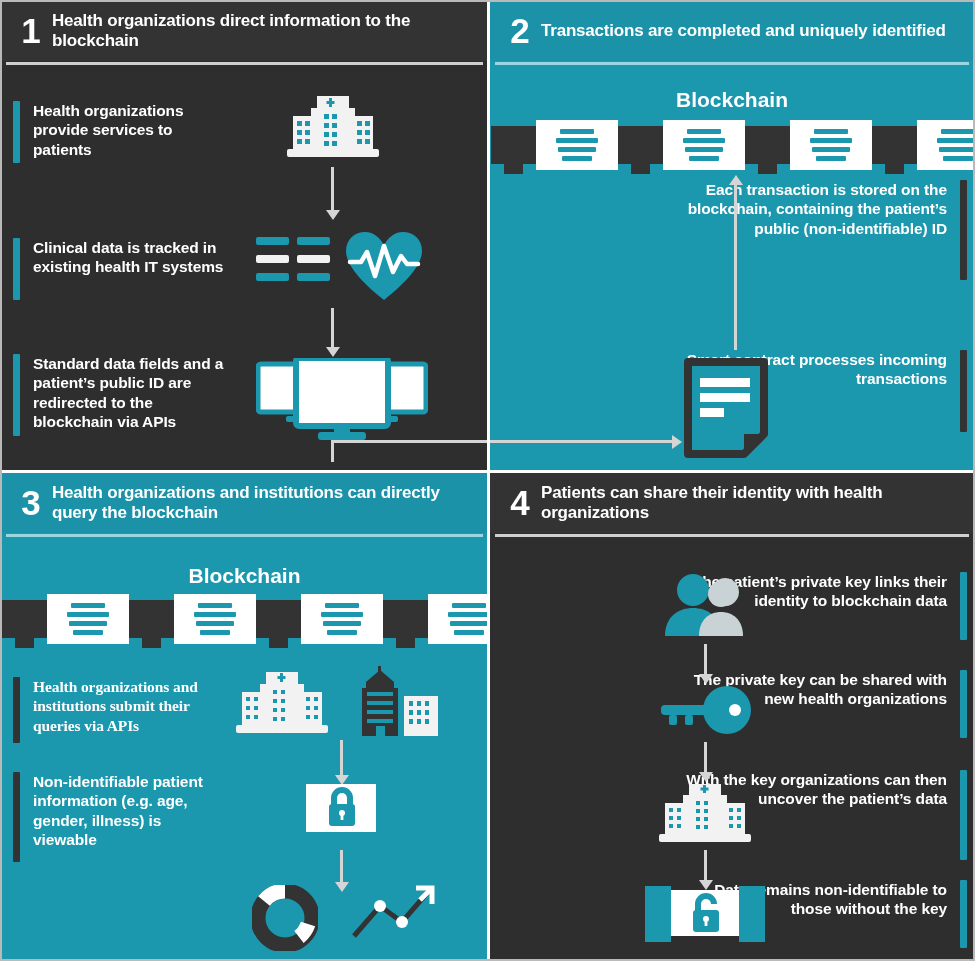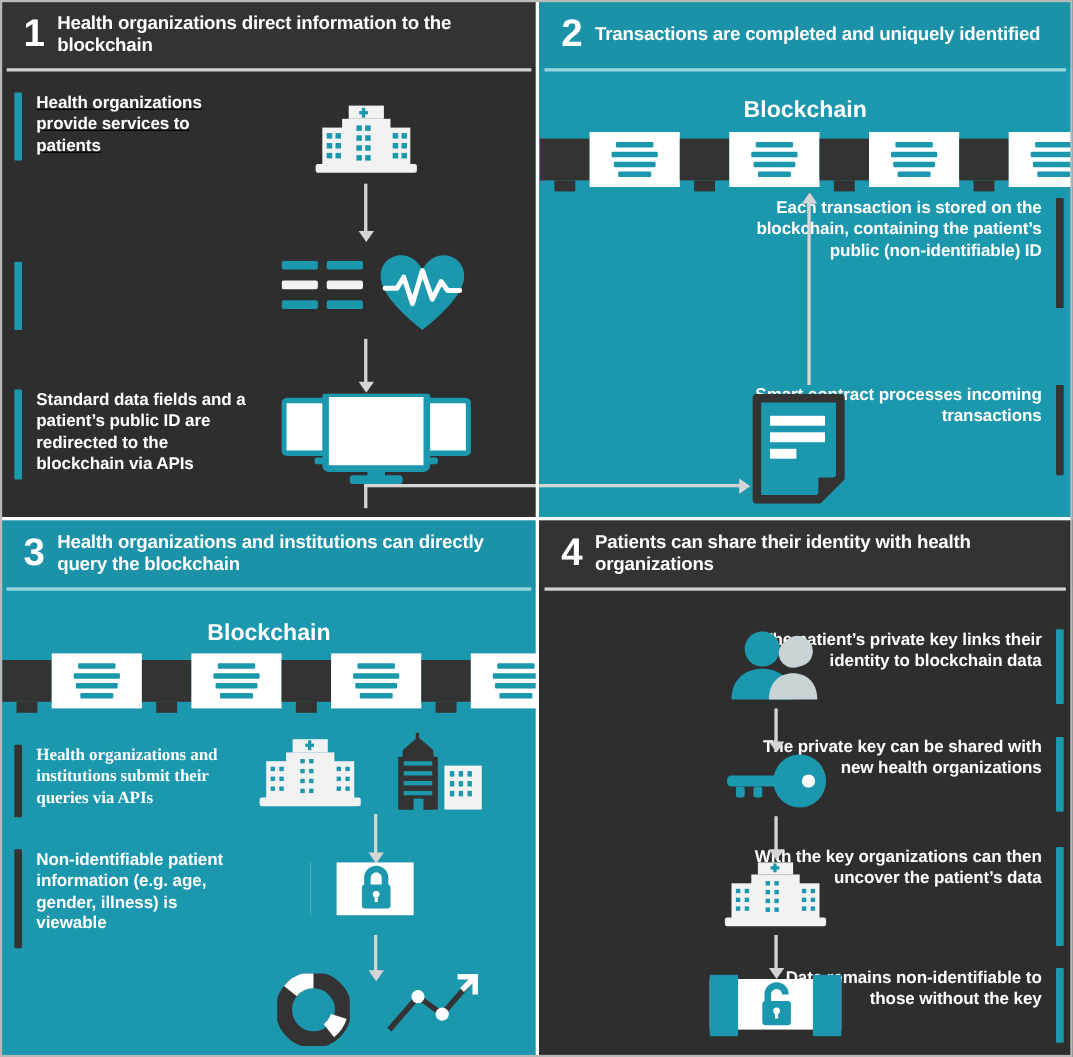--- a/index.html
+++ b/index.html
@@ -79,26 +79,27 @@
 
 <div id="infographic">
 
   <div class="quad q1">
     <div class="qhead">
       <div class="qnum">1</div>
       <div class="qtitle">Health organizations direct information to the blockchain</div>
     </div>
     <div class="hrule"></div>
 
-    <div class="bullet" style="left:13px;top:84px;width:215px;height:70px;text-decoration:underline;">
+    <div class="bullet" style="left:13px;top:101px;width:215px;height:70px;">
       <div class="bbar" style="height:62px;"></div>
       <div class="btext">Health organizations provide services to patients</div>
     </div>
     <div class="bullet" style="left:13px;top:238px;width:215px;height:70px;">
       <div class="bbar" style="height:62px;"></div>
+      <div class="btext">Clinical data is tracked in existing health IT systems</div>
     </div>
     <div class="bullet" style="left:13px;top:354px;width:220px;height:90px;">
       <div class="bbar" style="height:82px;"></div>
       <div class="btext">Standard data fields and a patient’s public ID are redirected to the blockchain via APIs</div>
     </div>
 
     <div class="icon" style="left:283px;top:90px;">
       <svg width="100" height="72" viewBox="0 0 100 72">
         <rect x="34" y="6" width="32" height="12" fill="#f2f2f2"></rect>
         <rect x="46" y="8" width="3" height="9" fill="#1b97ae"></rect>

